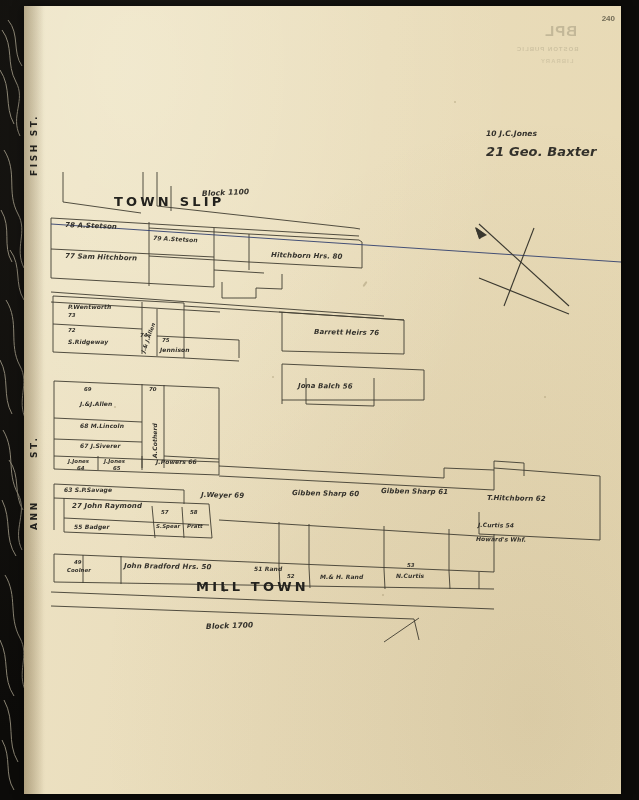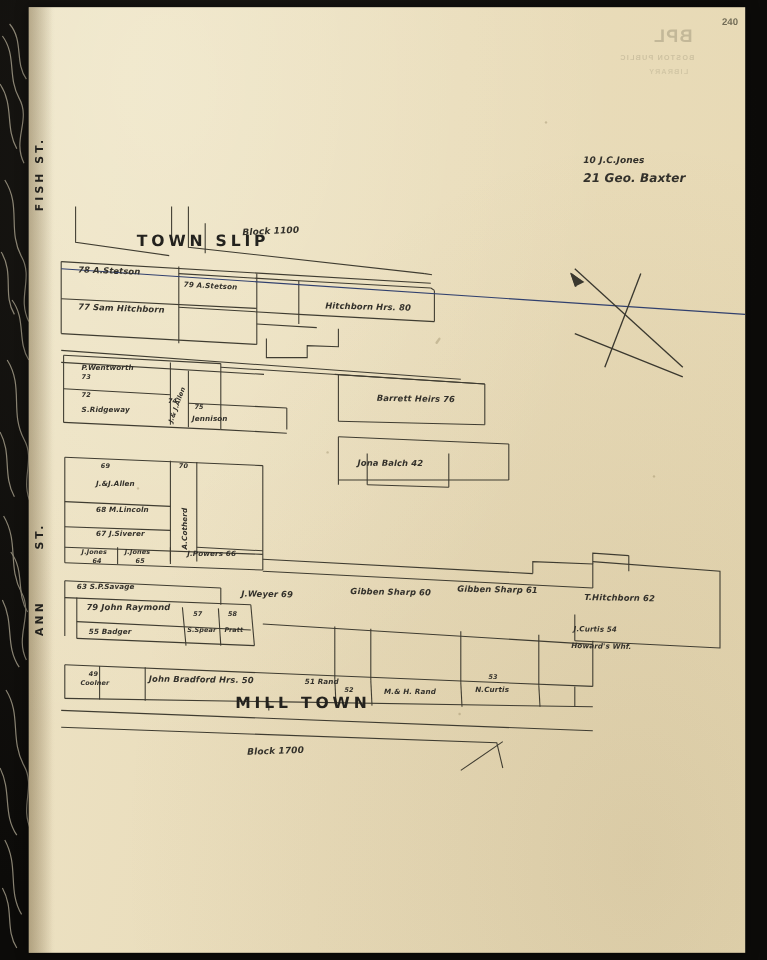--- a/index.html
+++ b/index.html
@@ -275,21 +275,21 @@
         <line x1="480" y1="300" x2="510" y2="222"></line>
         <line x1="455" y1="218" x2="545" y2="300"></line>
       </g>
       <g stroke="#3a382f" stroke-width="1.1" fill="none">
         <path d="M452,222 L460,228 M452,222 L456,233"></path>
       </g>
       <polygon points="451,221 463,229 455,233" fill="#3a382f"></polygon>
     </svg>
 
     <div class="lbl hand" style="left:462px; top:124px; font-size:7.5px;">10 J.C.Jones</div>
-    <div class="lbl hand" style="left:462px; top:139px; font-size:10px;">21 Geo. Baxter</div>
+    <div class="lbl hand" style="left:462px; top:139px; font-size:13px;">21 Geo. Baxter</div>
 
     <div class="lbl caps small" style="left:6px; top:170px; transform: rotate(-90deg); transform-origin: left top;">FISH ST.</div>
     <div class="lbl caps small" style="left:6px; top:452px; transform: rotate(-90deg); transform-origin: left top;">ST.</div>
     <div class="lbl caps small" style="left:6px; top:524px; transform: rotate(-90deg); transform-origin: left top;">ANN</div>
 
     <div class="lbl caps" style="left:90px; top:189px;">TOWN  SLIP</div>
     <div class="lbl caps" style="left:172px; top:574px;">MILL  TOWN</div>
 
     <div class="lbl hand" style="left:178px; top:184px; font-size:7.5px; transform: rotate(-2.5deg);">Block 1100</div>
     <div class="lbl hand" style="left:182px; top:617px; font-size:7.5px; transform: rotate(-2deg);">Block 1700</div>
@@ -302,36 +302,36 @@
     <div class="lbl hand sm" style="left:44px; top:298px;">P.Wentworth</div>
     <div class="lbl hand xs" style="left:44px; top:307px;">73</div>
     <div class="lbl hand xs" style="left:44px; top:322px;">72</div>
     <div class="lbl hand sm" style="left:44px; top:333px;">S.Ridgeway</div>
     <div class="lbl hand xs" style="left:116px; top:327px;">74</div>
     <div class="lbl hand xs" style="left:122px; top:342px; transform: rotate(-70deg); transform-origin: left bottom;">J.&amp; J.Allen</div>
     <div class="lbl hand xs" style="left:138px; top:332px;">75</div>
     <div class="lbl hand sm" style="left:136px; top:341px;">Jennison</div>
 
     <div class="lbl hand" style="left:290px; top:323px; transform: rotate(1deg);">Barrett Heirs   76</div>
-    <div class="lbl hand" style="left:274px; top:377px; transform: rotate(0.5deg);">Jona Balch        42</div>
+    <div class="lbl hand" style="left:274px; top:377px; transform: rotate(0.5deg);">Jona Balch        56</div>
 
     <div class="lbl hand xs" style="left:60px; top:381px;">69</div>
     <div class="lbl hand sm" style="left:56px; top:395px;">J.&amp;J.Allen</div>
     <div class="lbl hand xs" style="left:125px; top:381px;">70</div>
     <div class="lbl hand sm" style="left:134px; top:446px; transform: rotate(-90deg); transform-origin: left bottom;">A.Cotherd</div>
     <div class="lbl hand sm" style="left:56px; top:417px;">68 M.Lincoln</div>
     <div class="lbl hand sm" style="left:56px; top:437px;">67 J.Siverer</div>
     <div class="lbl hand xs" style="left:44px; top:453px;">J.Jones</div>
     <div class="lbl hand xs" style="left:53px; top:460px;">64</div>
     <div class="lbl hand xs" style="left:80px; top:453px;">J.Jones</div>
     <div class="lbl hand xs" style="left:89px; top:460px;">65</div>
     <div class="lbl hand sm" style="left:132px; top:453px;">J.Powers 66</div>
 
     <div class="lbl hand sm" style="left:40px; top:481px;">63 S.P.Savage</div>
-    <div class="lbl hand" style="left:48px; top:497px;">79   John Raymond</div>
+    <div class="lbl hand" style="left:48px; top:497px;">27   John Raymond</div>
     <div class="lbl hand sm" style="left:50px; top:518px;">55 Badger</div>
     <div class="lbl hand xs" style="left:137px; top:504px;">57</div>
     <div class="lbl hand xs" style="left:132px; top:518px;">S.Spear</div>
     <div class="lbl hand xs" style="left:166px; top:504px;">58</div>
     <div class="lbl hand xs" style="left:163px; top:518px;">Pratt</div>
     <div class="lbl hand" style="left:177px; top:486px; transform: rotate(1deg);">J.Weyer 69</div>
 
     <div class="lbl hand" style="left:268px; top:484px; transform: rotate(1deg);">Gibben Sharp 60</div>
     <div class="lbl hand" style="left:357px; top:482px; transform: rotate(1deg);">Gibben Sharp 61</div>
     <div class="lbl hand" style="left:463px; top:489px; transform: rotate(1deg);">T.Hitchborn  62</div>

